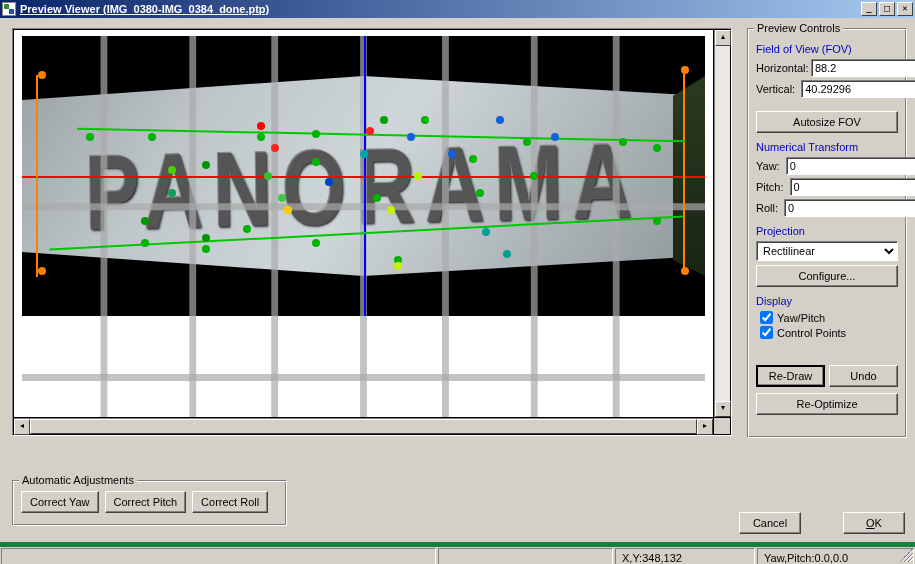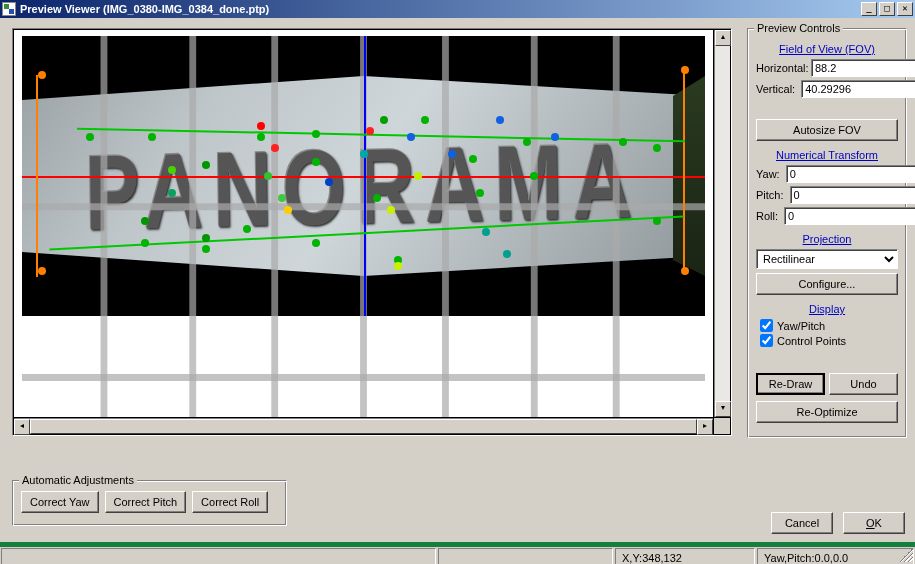--- a/index.html
+++ b/index.html
@@ -36,21 +36,21 @@
     position:absolute;
     top:1px; left:1px; width:5px; height:5px;
     background:#3a8e3a;
   }
   .app-icon::after {
     content:'';
     position:absolute;
     bottom:1px; right:1px; width:5px; height:5px;
     background:#2050c0;
   }
-  .title-text { flex: 1; font-size: 11px; }
+  .title-text { flex: 1; font-size: 11px; text-decoration: underline; }
   .win-btns { display: flex; gap: 0; }
   .win-btn {
     width: 16px; height: 14px;
     background: #d4d0c8;
     border: 1px solid;
     border-color: #fff #404040 #404040 #fff;
     font-size: 9px;
     font-family: "Marlett", monospace;
     line-height: 10px;
     text-align: center;
@@ -181,23 +181,22 @@
   
   .controls-grp {
     position:absolute;
     top: 10px; right: 8px;
     width: 160px;
     height: 410px;
     padding-top:14px;
   }
   .section-title {
     color: #0000c0;
-    text-align:center;
+    text-align:left;
     margin: 0 0 4px;
-    text-decoration: underline;
   }
   .field-row {
     display:flex; align-items:center;
     margin: 3px 0;
   }
   .field-row label {
     width: 55px;
     text-align:right;
     padding-right:6px;
   }
@@ -242,21 +241,21 @@
 
   .btn-pair { display:flex; gap:4px; }
   .btn-pair .btn { flex:1; }
 
   
   .bottom-btns {
     position:absolute;
     right: 10px; bottom: 6px;
     display:flex; gap:10px;
   }
-  .bottom-btns .btn { width:62px; }
+  .bottom-btns .btn { width:62px;margin-left:32px; }
   .mnemonic { text-decoration: underline; }
 
   
   .statusbar {
     position:absolute;
     left:0; right:0; bottom:0;
     height:22px;
     display:flex;
     border-top:5px solid #15803d;
   }
@@ -400,21 +399,21 @@
 
     <div class="section-title">Field of View (FOV)</div>
     <div class="field-row">
       <label>Horizontal:</label>
       <input class="text-input" value="88.2" style="">
     </div>
     <div class="field-row">
       <label>Vertical:</label>
       <input class="text-input" value="40.29296" style="">
     </div>
-    <button class="btn wide" style="margin-top:18px">Autosize FOV</button>
+    <button class="btn wide" style="margin-top:10px">Autosize FOV</button>
 
     <div class="section-title" style="margin-top:8px">Numerical Transform</div>
     <div class="field-row">
       <label>Yaw:</label>
       <input class="text-input" value="0" style="">
     </div>
     <div class="field-row">
       <label>Pitch:</label>
       <input class="text-input" value="0" style="">
     </div>

